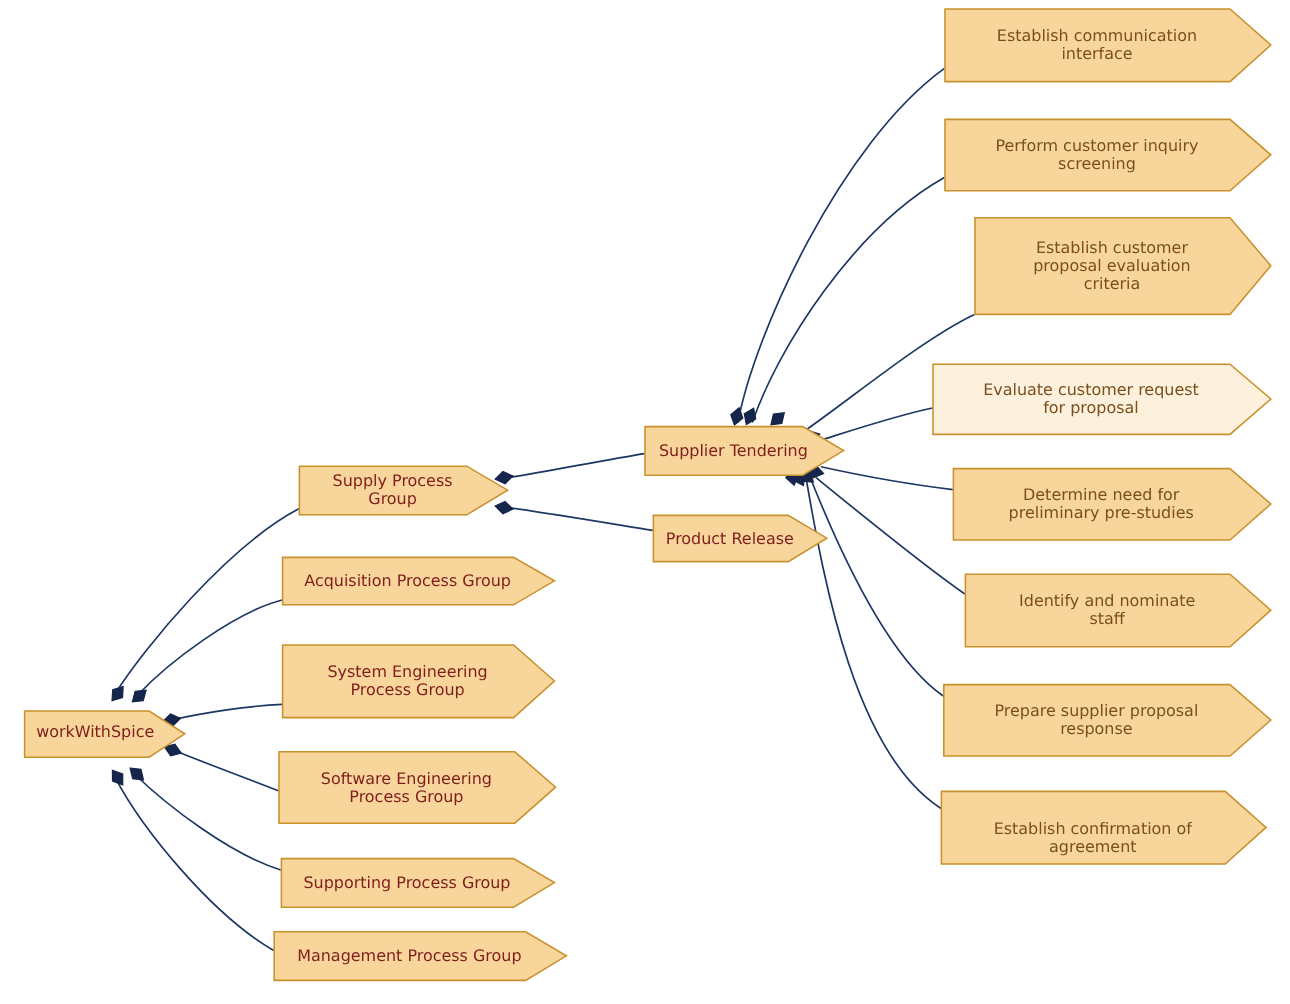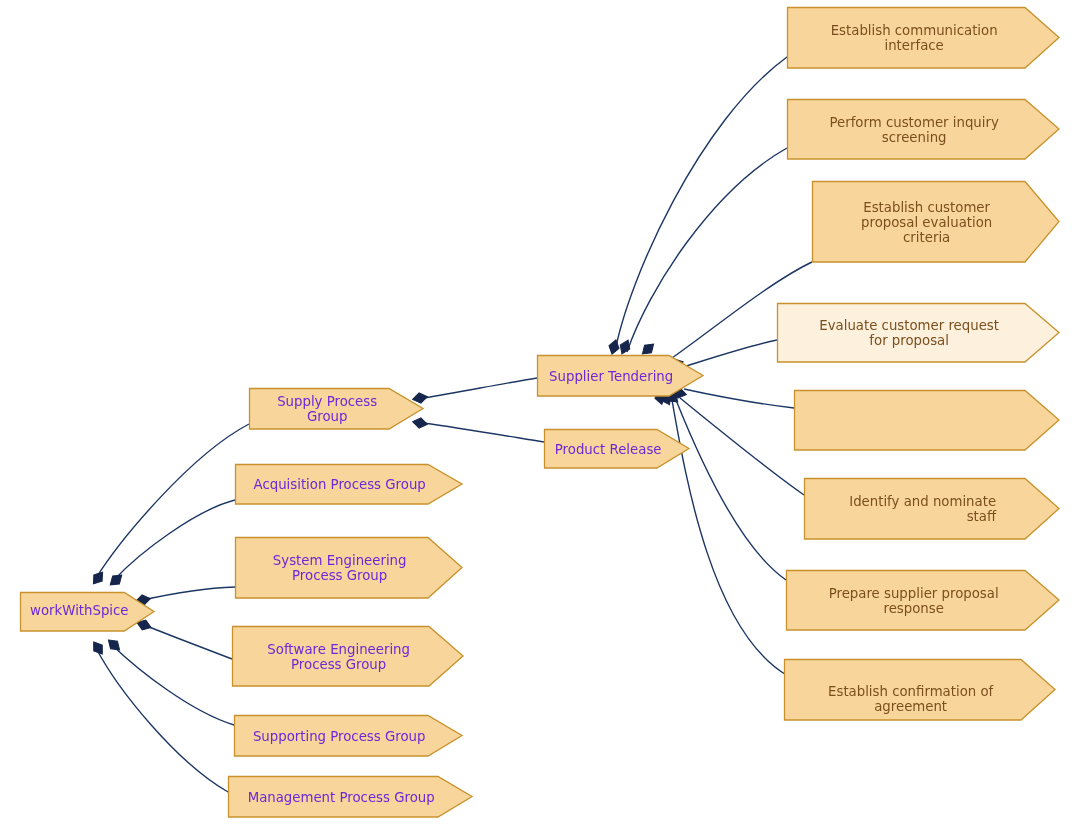--- a/index.html
+++ b/index.html
@@ -6,21 +6,21 @@
   html,body{margin:0;padding:0;background:#ffffff;}
   body{width:1075px;height:837px;overflow:hidden;
        font-family:"DejaVu Sans","Liberation Sans",sans-serif;}
   #stage{position:relative;width:1075px;height:837px;background:#fff;}
   #edges{position:absolute;left:0;top:0;width:1075px;height:837px;}
   .node{position:absolute;box-sizing:border-box;display:flex;
         align-items:center;justify-content:center;text-align:center;}
   .node svg{position:absolute;left:0;top:0;overflow:visible;}
   .node .lbl{position:relative;z-index:2;color:#7B4F1D;font-size:13.3px;
              line-height:15px;white-space:pre-line;padding:0 10px;}
-  .node.root .lbl,.node.lvl1 .lbl,.node.lvl2 .lbl{color:#6d28d9;}
+  .node.root .lbl,.node.lvl1 .lbl,.node.lvl2 .lbl{color:#7f1d1d;}
 </style>
 </head>
 <body>
 
 <div id="stage">
   <svg id="edges" viewBox="0 0 1075 837" width="1075" height="837">
       <path d="M 96,578 C 120,540 190,455 249,424" fill="none" stroke="#1C3664" stroke-width="1.4"></path>
       <path d="M 114,580 C 140,552 196,510 235,500" fill="none" stroke="#1C3664" stroke-width="1.4"></path>
       <path d="M 143,600 C 170,594 208,588 235,587" fill="none" stroke="#1C3664" stroke-width="1.4"></path>
       <path d="M 144,625 C 172,636 208,650 232,659" fill="none" stroke="#1C3664" stroke-width="1.4"></path>
@@ -136,26 +136,28 @@
         <svg width="283" height="60" viewBox="0 0 283 60">
           <path d="M 0.5,0.5 L 248,0.5 L 282,29.5 L 248,59 L 0.5,59 Z" fill="#FDF0DC" stroke="#C8912C" stroke-width="1.3" stroke-linejoin="miter"></path>
         </svg>
         <div class="lbl" style="margin-right: 18.7px;">Evaluate customer request
 for proposal</div>
       </div>
       <div class="node lvl3" style="left: 794px; top: 390px; width: 266px; height: 61px;">
         <svg width="266" height="61" viewBox="0 0 266 61">
           <path d="M 0.5,0.5 L 231,0.5 L 265,30 L 231,60 L 0.5,60 Z" fill="#F8D69B" stroke="#C8912C" stroke-width="1.3" stroke-linejoin="miter"></path>
         </svg>
+        <div class="lbl" style="margin-right: 18.7px;">Determine need for
+preliminary pre-studies</div>
       </div>
       <div class="node lvl3" style="left: 804px; top: 478px; width: 256px; height: 62px;">
         <svg width="256" height="62" viewBox="0 0 256 62">
           <path d="M 0.5,0.5 L 221,0.5 L 255,30.5 L 221,61 L 0.5,61 Z" fill="#F8D69B" stroke="#C8912C" stroke-width="1.3" stroke-linejoin="miter"></path>
         </svg>
-        <div class="lbl" style="margin-right: 18.7px; text-align: right;">Identify and nominate
+        <div class="lbl" style="margin-right: 18.7px;">Identify and nominate
 staff</div>
       </div>
       <div class="node lvl3" style="left: 786px; top: 570px; width: 274px; height: 61px;">
         <svg width="274" height="61" viewBox="0 0 274 61">
           <path d="M 0.5,0.5 L 239,0.5 L 273,30 L 239,60 L 0.5,60 Z" fill="#F8D69B" stroke="#C8912C" stroke-width="1.3" stroke-linejoin="miter"></path>
         </svg>
         <div class="lbl" style="margin-right: 18.7px;">Prepare supplier proposal
 response</div>
       </div>
       <div class="node lvl3" style="left: 784px; top: 659px; width: 272px; height: 80px; justify-content: center;">

